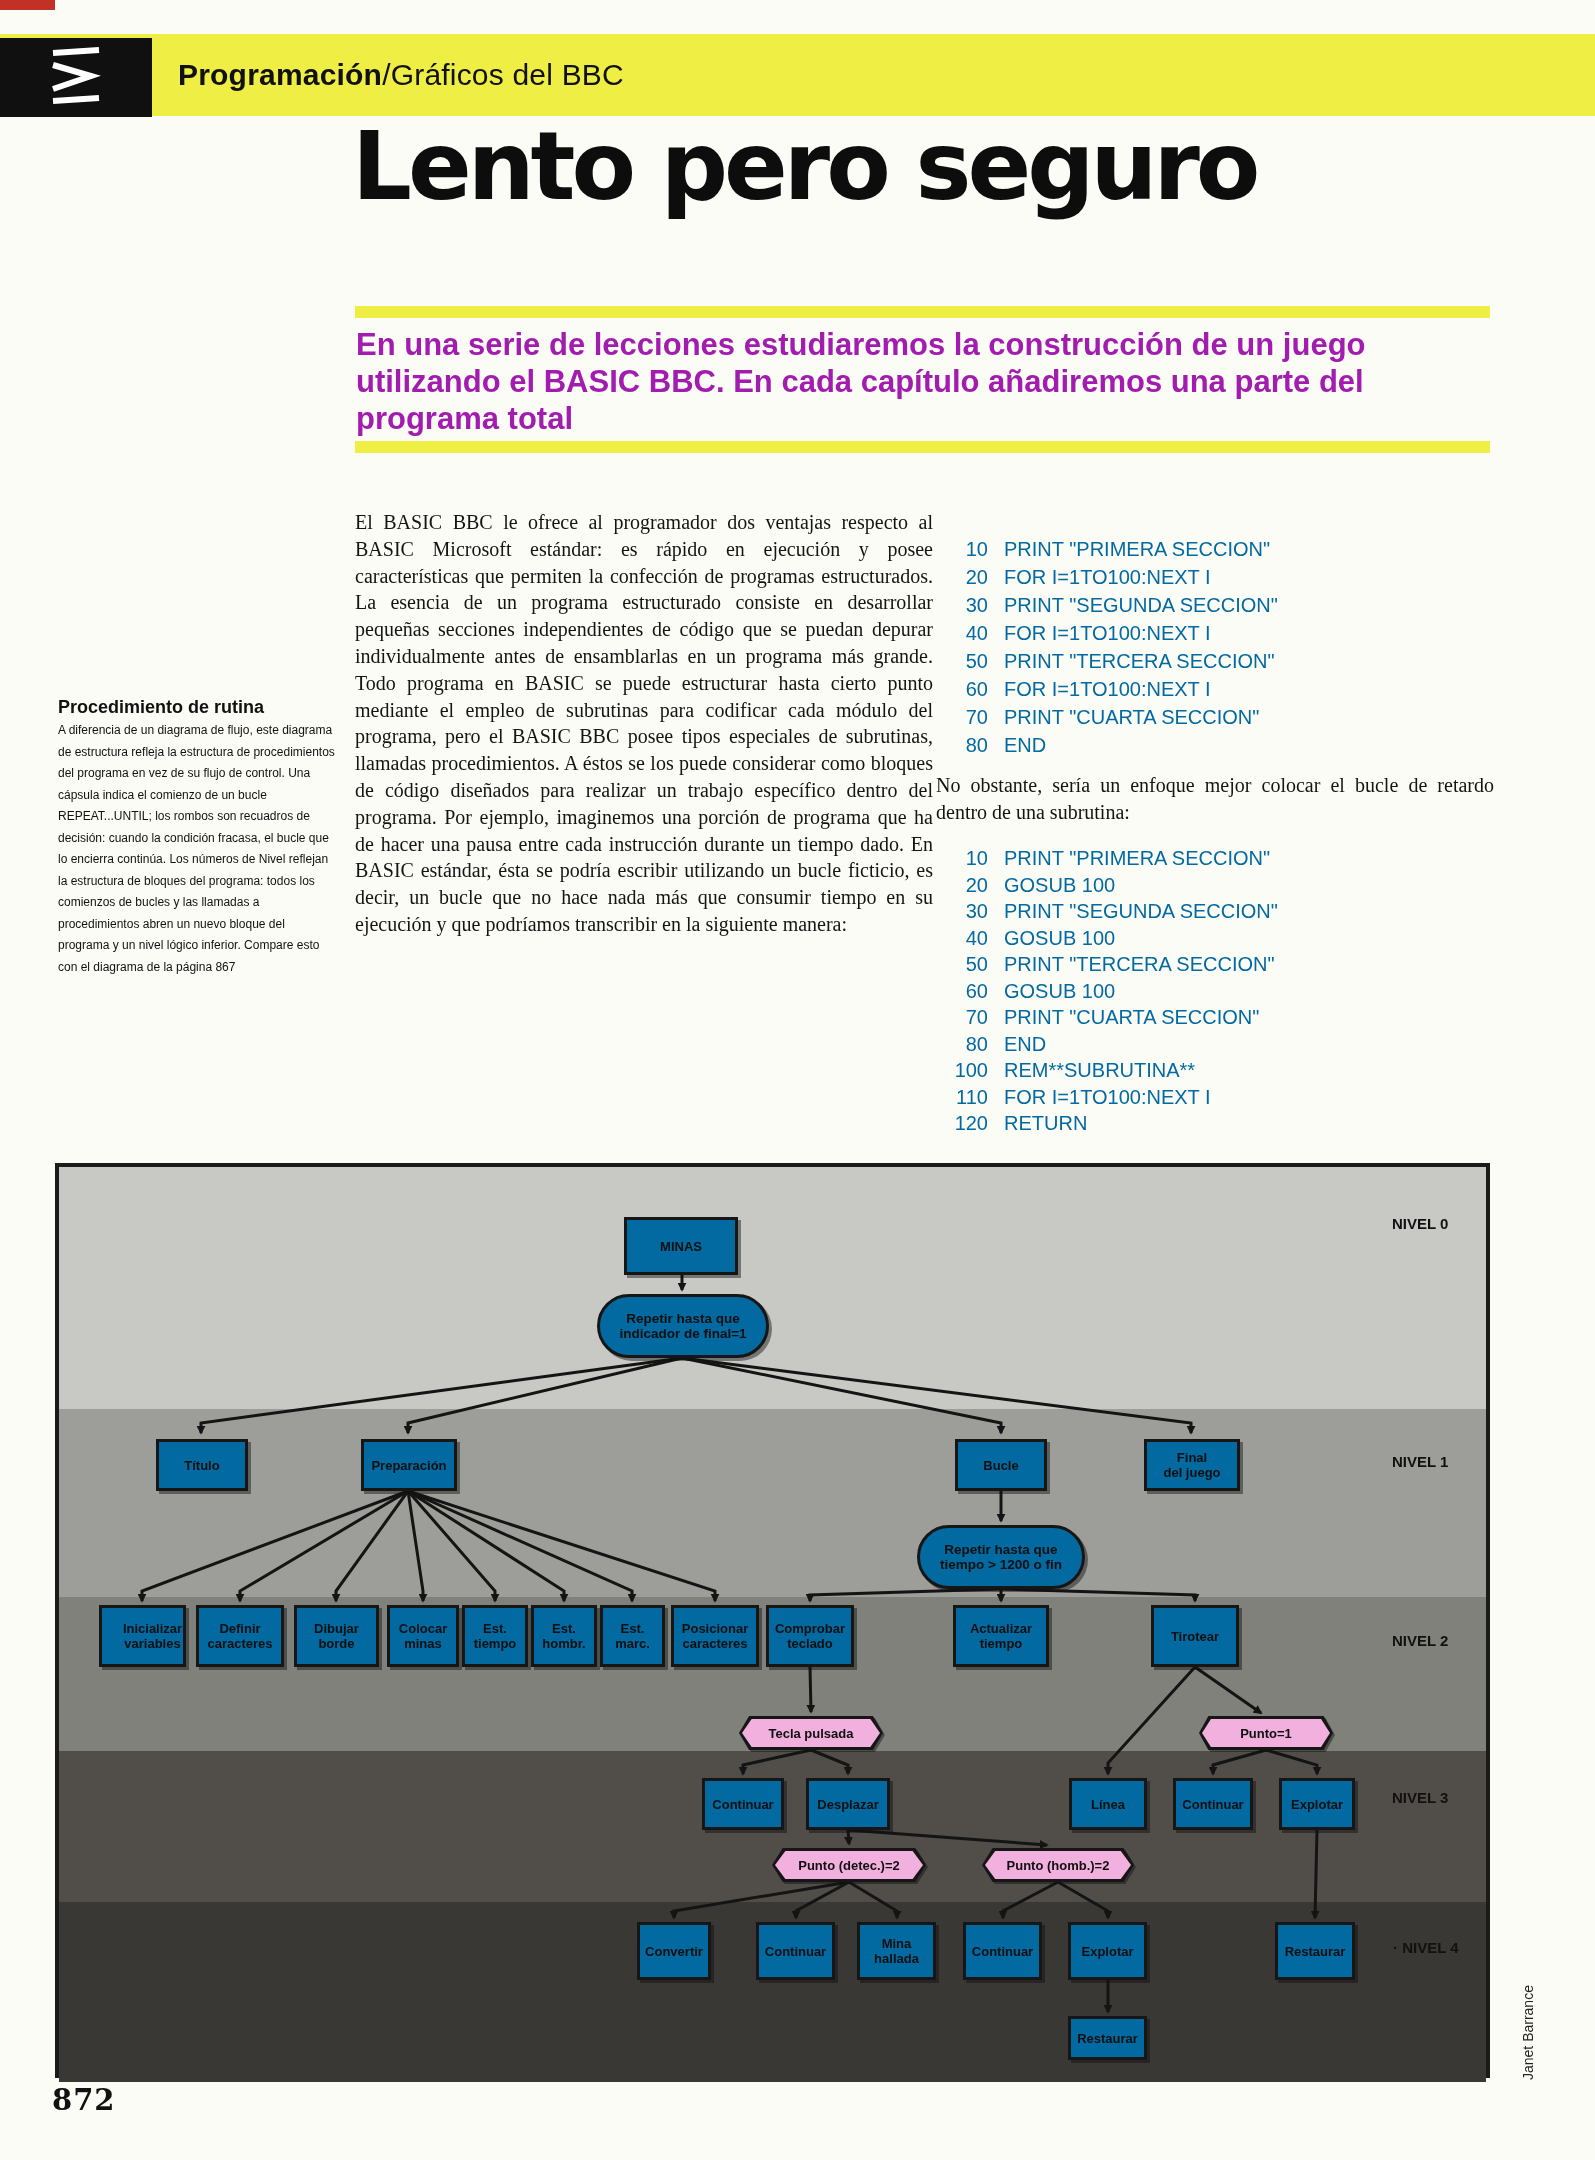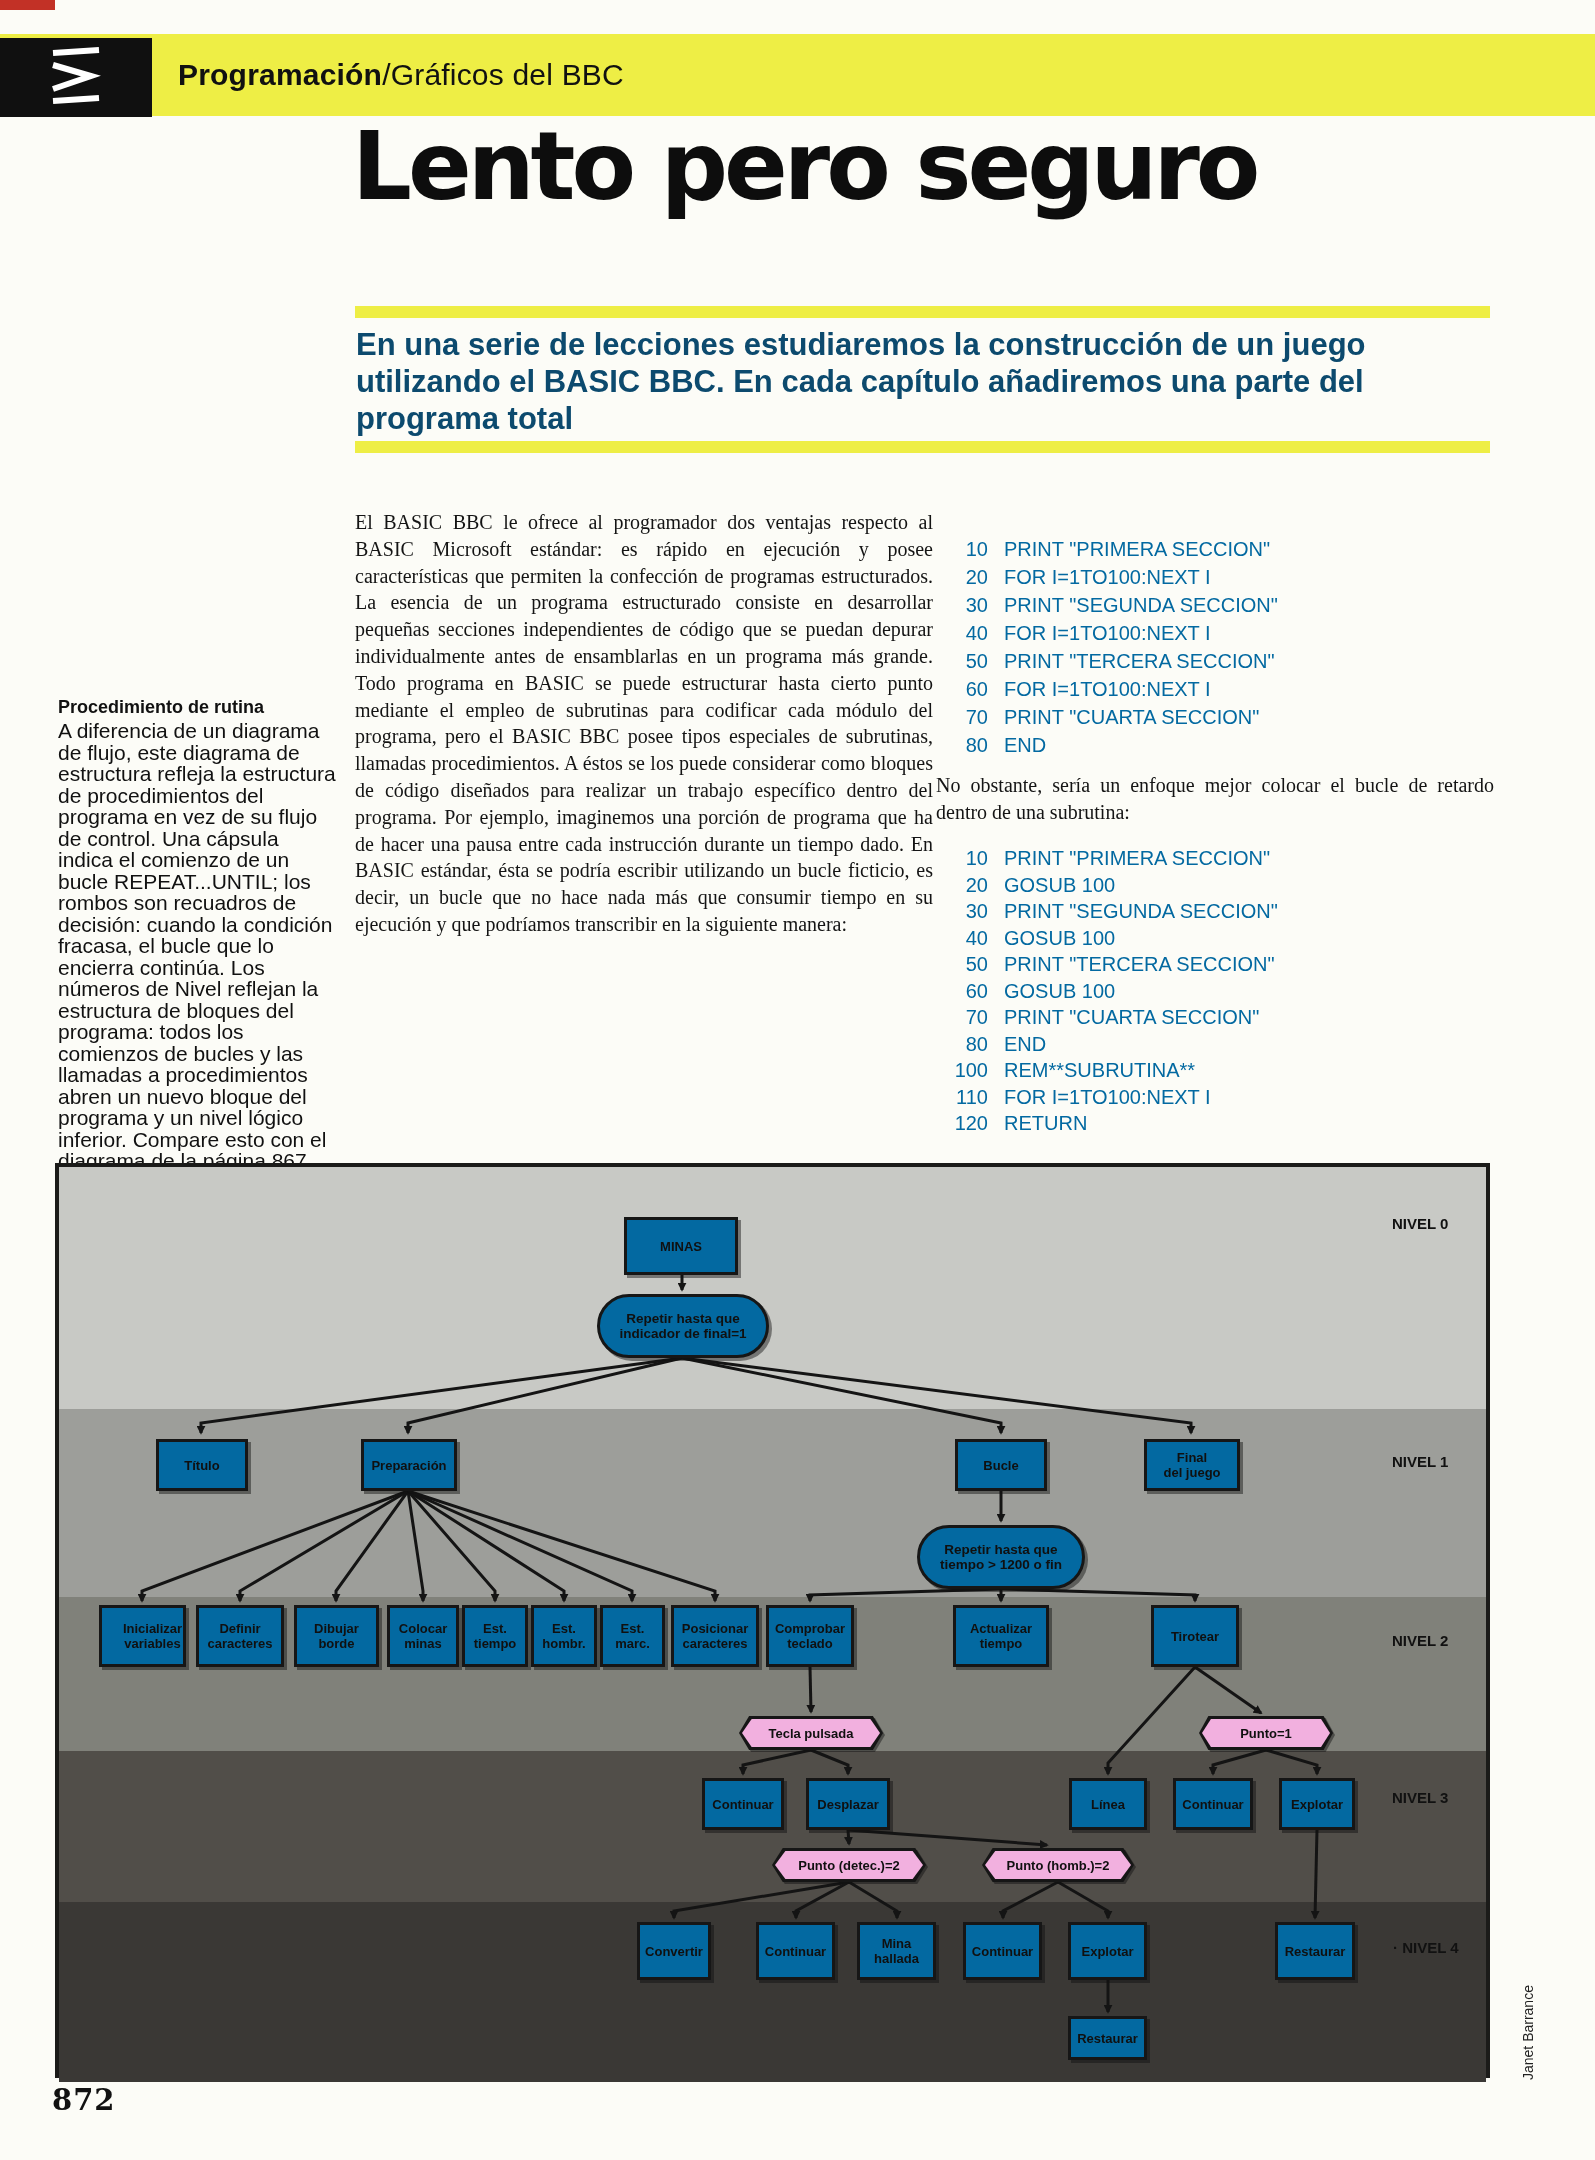--- a/index.html
+++ b/index.html
@@ -10,25 +10,25 @@
   
   .red-strip{left:0;top:0;width:55px;height:10px;background:#c23126;}
   .yellow-band{left:0;top:34px;width:1595px;height:82px;background:#eeee45;}
   .icon-box{left:0;top:38px;width:152px;height:79px;background:#101010;display:flex;align-items:center;justify-content:center;}
   .header-text{left:178px;top:58px;font-size:30px;letter-spacing:0.2px;}
   .header-text b{font-weight:bold;}
 
   .headline{left:352px;top:112px;width:1150px;font-family:"DejaVu Sans",sans-serif;
             font-weight:bold;font-size:94px;letter-spacing:-4px;color:#0d0d0d;}
   .rule{background:#eeee45;height:12px;}
-  .standfirst{left:356px;top:326px;width:1140px;font-weight:bold;font-size:31px;line-height:37px;color:#0c4a6e;}
+  .standfirst{left:356px;top:326px;width:1140px;font-weight:bold;font-size:31px;line-height:37px;color:#a21caf;}
 
   
   .side-head{left:58px;top:697px;width:280px;font-weight:bold;font-size:18px;}
-  .side-body{left:58px;top:720px;width:278px;font-size:21px;line-height:21.5px;}
+  .side-body{left:58px;top:720px;width:278px;font-size:12px;line-height:21.5px;}
 
   
   .serif{font-family:"Liberation Serif",serif;font-size:20px;line-height:26.8px;text-align:justify;color:#141414;}
   .col1{left:355px;top:509px;width:578px;}
   .col2p{left:936px;top:772px;width:558px;}
 
   .code{font-family:"Liberation Sans",sans-serif;color:#0369a1;font-size:20px;}
   .code-line{display:flex;line-height:28px;}
   .code2 .code-line{line-height:26.5px;}
   .code-n{width:52px;text-align:right;margin-right:16px;flex:none;}

